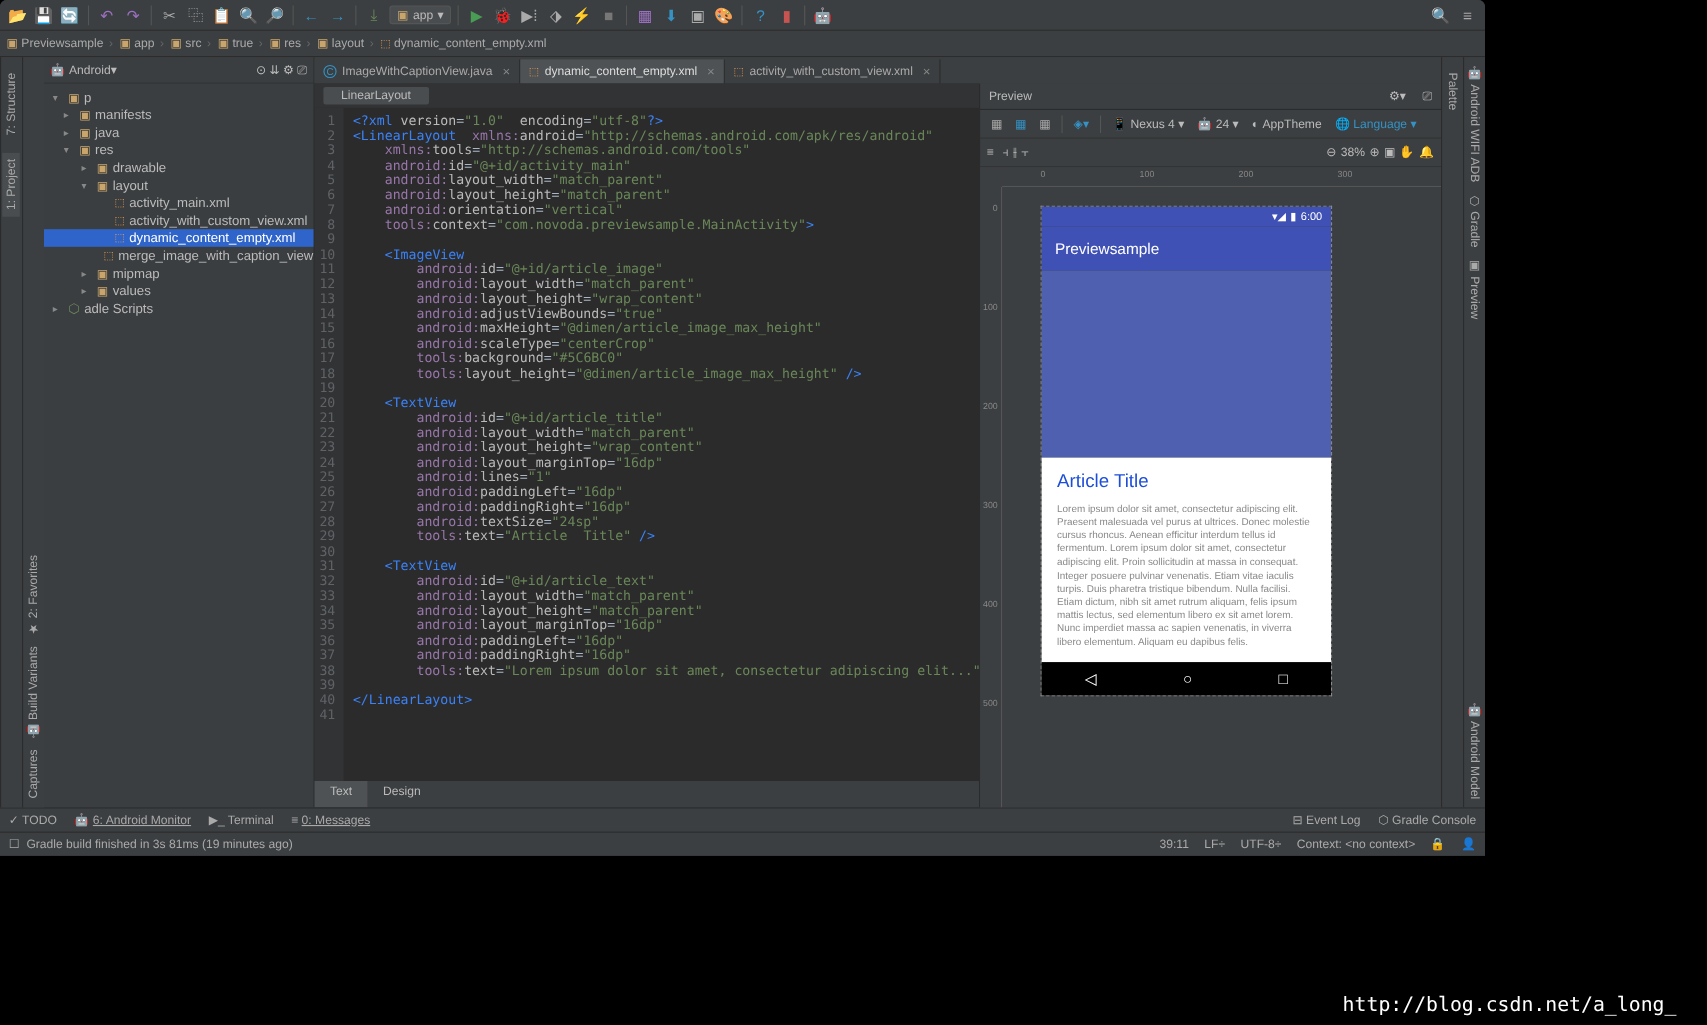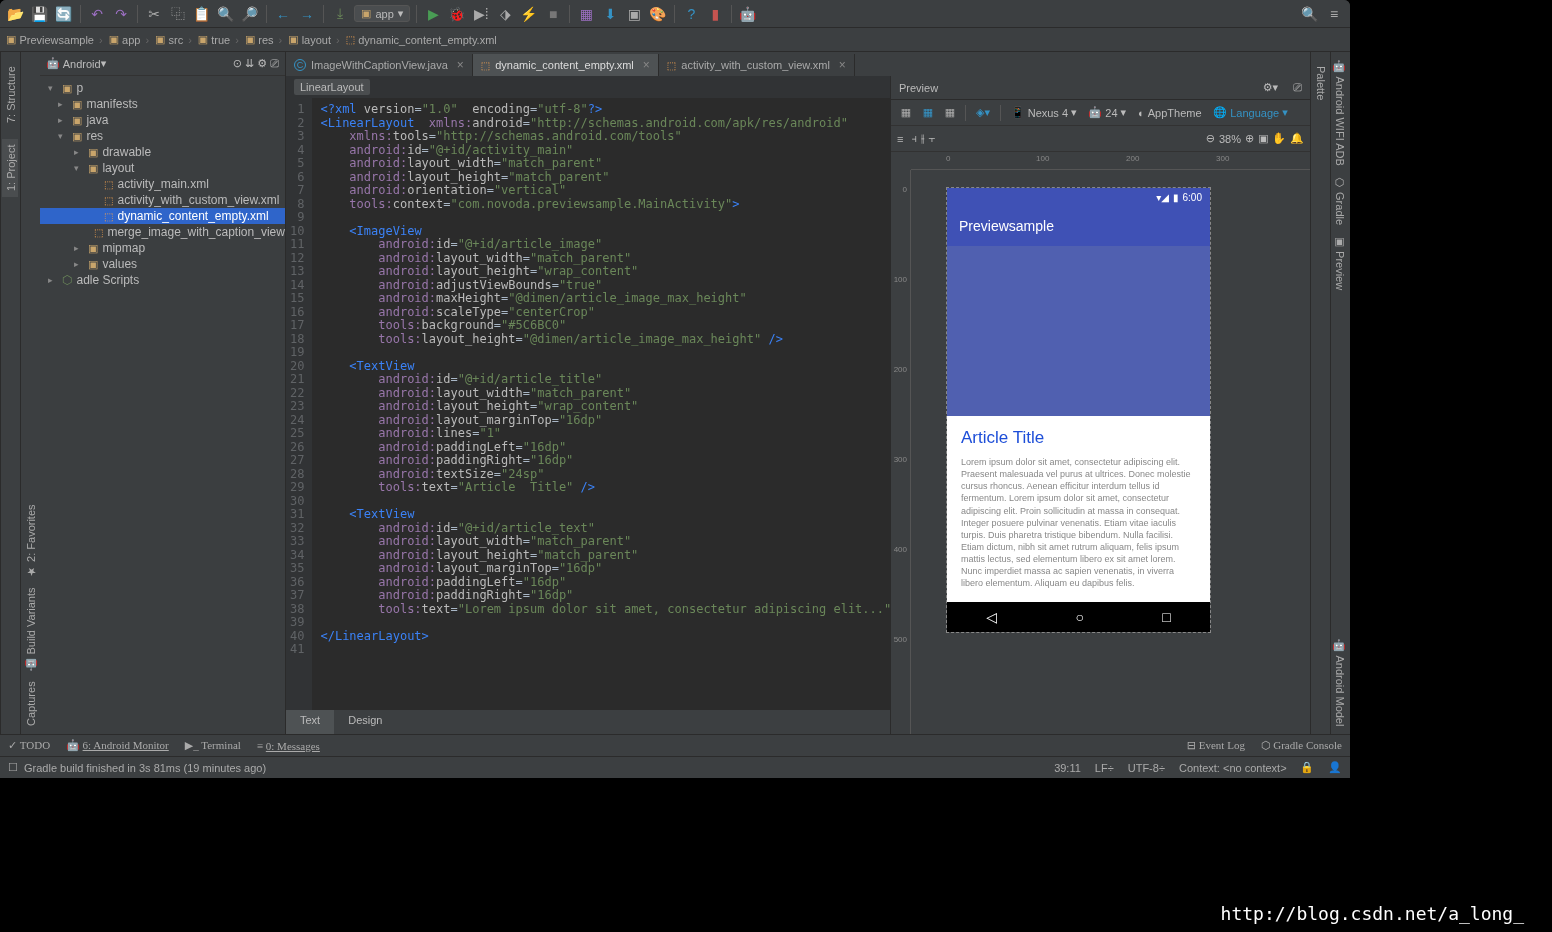--- a/index.html
+++ b/index.html
@@ -42,21 +42,21 @@
 
 .editorarea { flex:1; display:flex; flex-direction:column; min-width:0;}
 .edtabs { height:24px; background:#3c3f41; display:flex; align-items:flex-end;}
 .edtab { height:22px; padding:0 8px; display:flex; align-items:center; gap:5px; font-size:11px; color:#aaa; border-right:1px solid #2b2b2b; background:#3c3f41;}
 .edtab.active { background:#4e5254; color:#ddd;}
 .edtab .close { color:#888; font-size:12px; margin-left:4px;}
 
 .editorwrap { flex:1; display:flex; min-height:0;}
 .editor { flex:1; display:flex; flex-direction:column; background:#2b2b2b; min-width:0;}
 .crumb2 { height:22px; display:flex; align-items:center; padding:0 8px; font-size:11px; background:#313335;}
-.crumb2 span { background:#4a4d4f; padding:2px 6px; border-radius:2px; color:#bbb;}
+.crumb2 span { background:#4a4d4f; padding:2px 16px; border-radius:2px; color:#bbb;}
 .codewrap { flex:1; display:flex; overflow:auto; font-family:'Menlo','Consolas',monospace; font-size:12px; line-height:14px;}
 .gutter { background:#313335; color:#606366; text-align:right; padding:4px 8px 4px 4px; user-select:none;}
 .gutter div{height:13.5px;}
 .gutmark { position:relative; }
 .gutmark-circle::before { content:''; position:absolute; left:-14px; top:2px; width:8px; height:8px; border-radius:50%; background:#3592c4;}
 .gutmark-bulb::before { content:'💡'; position:absolute; left:-18px; top:-1px; font-size:10px; filter: hue-rotate(10deg);}
 .gutmark-sq::before { content:''; position:absolute; left:-14px; top:3px; width:7px; height:7px; background:#4a7dcf;}
 .code { flex:1; padding:4px 8px; color:#a9b7c6; white-space:pre; position:relative;}
 .code .line{height:13.5px;}
 .c-tag{color:#3b82f6;} .c-ns{color:#9876aa;} .c-attr{color:#bababa;} .c-str{color:#6a8759;}
@@ -86,21 +86,21 @@
 .art-title { font-size:17px; color:#1d4ed8; margin-bottom:8px;}
 .art-text { font-size:9px; color:#888; line-height:1.35;}
 .navbar-d { height:30px; background:#000; display:flex; justify-content:space-around; align-items:center; color:#fff;}
 .navbar-d span{font-size:14px;}
 
 .rightrail { width:20px; background:#3c3f41; border-left:1px solid #2b2b2b; writing-mode: vertical-rl; display:flex; justify-content:flex-start; align-items:center; gap:10px; padding:8px 0; font-size:11px; color:#aaa;}
 .rightrail .tab{padding:6px 2px;}
 .rightrail2 { width:20px; background:#3c3f41; border-left:1px solid #2b2b2b; writing-mode: vertical-rl; display:flex; justify-content:flex-end; align-items:center; gap:10px; padding:8px 0; font-size:11px; color:#aaa;}
 
 .bottombars { background:#3c3f41;}
-.toolwin { height:22px; border-top:1px solid #2b2b2b; display:flex; align-items:center; padding:0 8px; gap:16px; font-size:11px; color:#aaa;font-family:Liberation Serif, serif;}
+.toolwin { height:22px; border-top:1px solid #2b2b2b; display:flex; align-items:center; padding:0 8px; gap:16px; font-size:11px; color:#aaa;}
 .toolwin .spacer{flex:1;}
 .statusbar { height:22px; border-top:1px solid #2b2b2b; display:flex; align-items:center; padding:0 8px; font-size:11px; color:#aaa;}
 .statusbar .spacer{flex:1;}
 .statusbar .item{margin-left:14px;}
 
 .watermark { position:fixed; bottom:8px; right:28px; font-family:monospace; font-size:18px; color:#fff;}
 </style>
 </head>
 <body>
 

